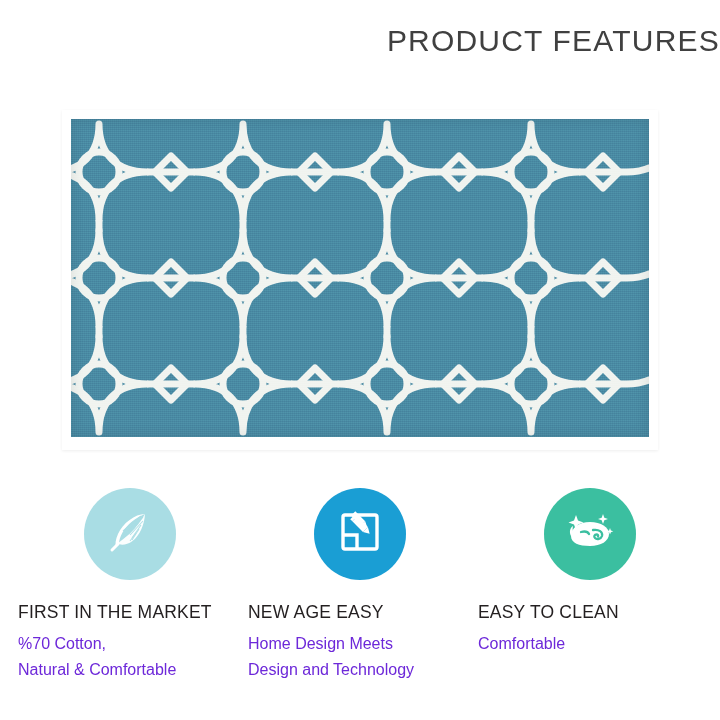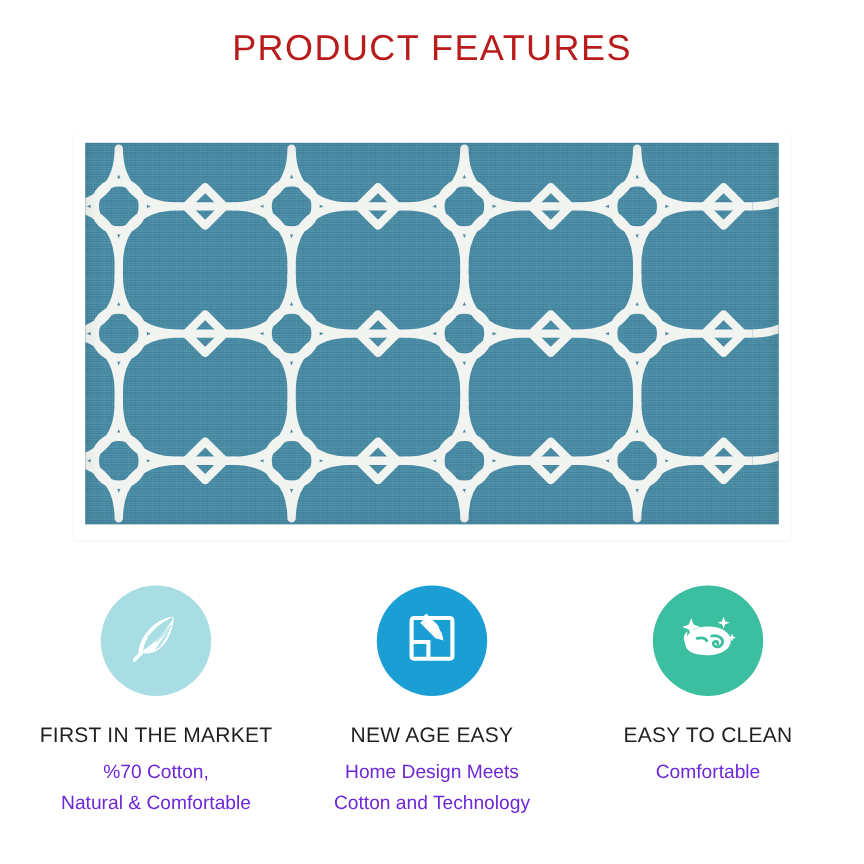--- a/index.html
+++ b/index.html
@@ -13,24 +13,24 @@
   .page {
     position: relative;
     width: 720px; height: 720px;
     background: #ffffff;
   }
 
   
   .title {
     position: absolute;
     top: 24px; left: 0; right: 0;
-    text-align: center;
+    text-align: right;
     font-size: 30px;
     letter-spacing: 1.2px;
-    color: #b91c1c;
+    color: #404040;
     font-weight: 400;
   }
 
   
   .rug-wrap {
     position: absolute;
     left: 62px; top: 110px;
     width: 596px; height: 340px;
     background: #ffffff;
     padding: 9px 9px 13px 9px;
@@ -70,21 +70,21 @@
   
   .features {
     position: absolute;
     left: 0; right: 0; top: 488px;
     display: flex;
     justify-content: space-between;
     padding: 0 18px;
   }
   .feature {
     width: 224px;
-    text-align: center;
+    text-align: left;
   }
   .badge {
     width: 92px; height: 92px;
     border-radius: 50%;
     margin: 0 auto 22px auto;
     display: flex; align-items: center; justify-content: center;
   }
   .badge.teal-light { background: #a9dde4; }
   .badge.blue { background: #1a9ed4; }
   .badge.green { background: #3bbfa0; }
@@ -271,21 +271,21 @@
             <g transform="rotate(-45 22 30)">
               <rect x="33" y="12" width="6" height="14" fill="#ffffff"></rect>
               <path d="M33 26 L 39 26 L 36 32 Z" fill="#ffffff"></path>
             </g>
           </svg>
         </span>
       </div>
       <h3>NEW AGE EASY</h3>
       <p>
         <span>Home Design Meets</span>
-        <span>Cotton and Technology</span>
+        <span>Design and Technology</span>
       </p>
     </div>
 
     <div class="feature">
       <div class="badge green">
         <span>
           <svg width="54" height="52" viewBox="0 0 54 52">
             <path d="M8 30 C 8 22, 16 16, 27 16 C 38 16, 46 21, 46 28
                      C 46 35, 38 40, 27 40 C 16 40, 8 37, 8 30 Z" fill="#ffffff"></path>
             <path d="M8 30 C 6 26, 7 22, 10 20 C 9 24, 10 27, 12 29 Z" fill="#ffffff"></path>

